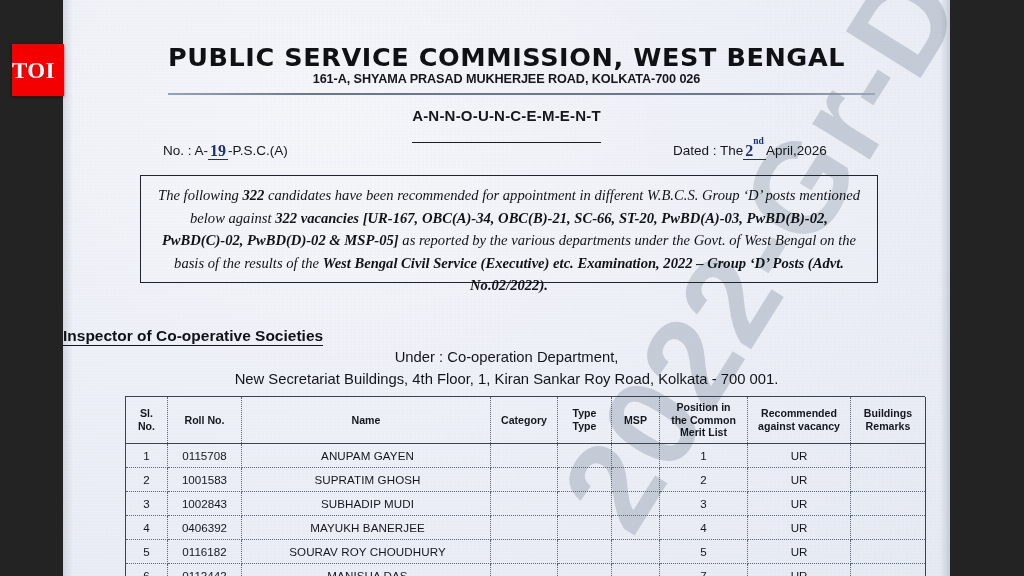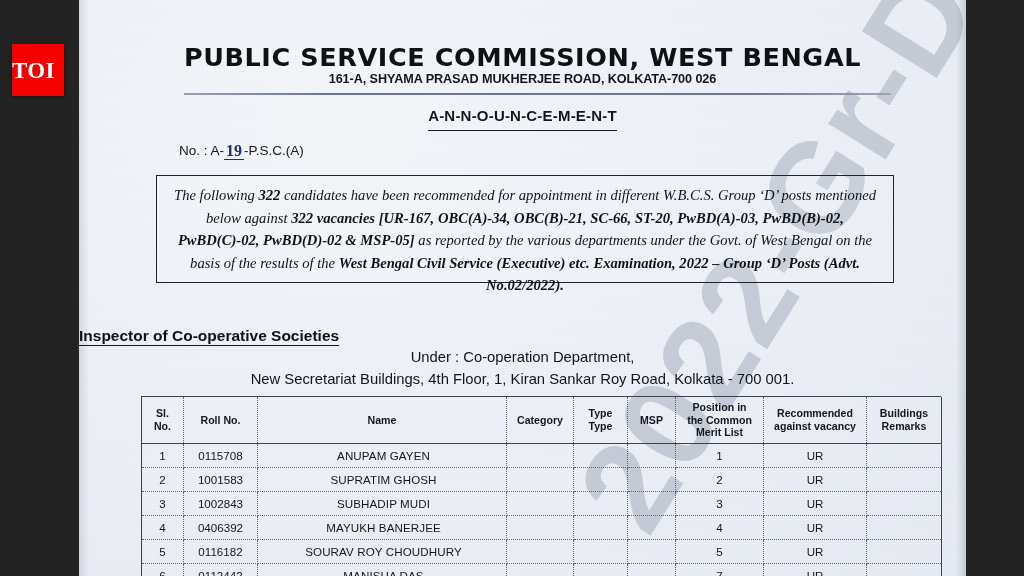--- a/index.html
+++ b/index.html
@@ -19,21 +19,20 @@
   }
 
   
   #paper {
     position: absolute;
     left: 63px; top: 0;
     width: 887px; height: 576px;
     background:
       radial-gradient(ellipse at 30% 20%, #f4f6fa 0%, #eceff6 55%, #e6eaf2 100%);
     overflow: hidden;
-    margin-left: 16px;
   }
   #paper::after{
     content:"";
     position:absolute; inset:0;
     background:
       repeating-linear-gradient(0deg, rgba(160,170,190,.030) 0 1px, rgba(255,255,255,0) 1px 3px),
       repeating-linear-gradient(90deg, rgba(160,170,190,.022) 0 1px, rgba(255,255,255,0) 1px 4px);
     pointer-events:none;
   }
   
@@ -116,21 +115,21 @@
   }
 
   .announcement {
     position:absolute; left:0; right:0; top:107px;
     text-align:center;
     font-family:"Liberation Sans", sans-serif;
     font-weight:700;
     font-size:15px;
     letter-spacing:.2px;
   }
-  .announcement u { text-decoration: none; border-bottom: 1.6px solid #1b1d22; padding-bottom:6px; }
+  .announcement u { text-decoration: none; border-bottom: 1.6px solid #1b1d22; padding-bottom:18px; }
 
   .refline {
     position:absolute; top:141px; left:100px;
     font-family:"Liberation Sans", sans-serif;
     font-size:13.5px;
     color:#15171c;
   }
   .dateline {
     position:absolute; top:141px; left:610px;
     font-family:"Liberation Sans", sans-serif;
@@ -266,20 +265,23 @@
       <div class="hrule"></div>
 
       <div class="announcement">
         <u>A-N-N-O-U-N-C-E-M-E-N-T</u>
       </div>
 
       <div class="refline">
         <span>No. : A-</span><span class="hand">19</span><span>-P.S.C.(A)</span>
       </div>
 
+      <div class="dateline">
+        <span>Dated : The</span><span class="hand"><span>2</span><sup>nd</sup></span><span>April,2026</span>
+      </div>
 
       <div id="notice-box">
         <p>
           <span>The following </span><span class="b">322</span><span> candidates have been recommended for appointment in different W.B.C.S.</span>
           <span>Group ‘D’ posts mentioned below against </span><span class="b">322 vacancies [UR-167, OBC(A)-34, OBC(B)-21, SC-66, ST-20,</span>
           <span class="b">PwBD(A)-03, PwBD(B)-02, PwBD(C)-02, PwBD(D)-02 &amp; MSP-05]</span><span> as reported by the various departments</span>
           <span>under the Govt. of West Bengal on the basis of the results of the </span><span class="b">West Bengal Civil Service</span>
           <span class="b">(Executive) etc. Examination, 2022 – Group ‘D’ Posts (Advt. No.02/2022).</span>
         </p>
       </div>

